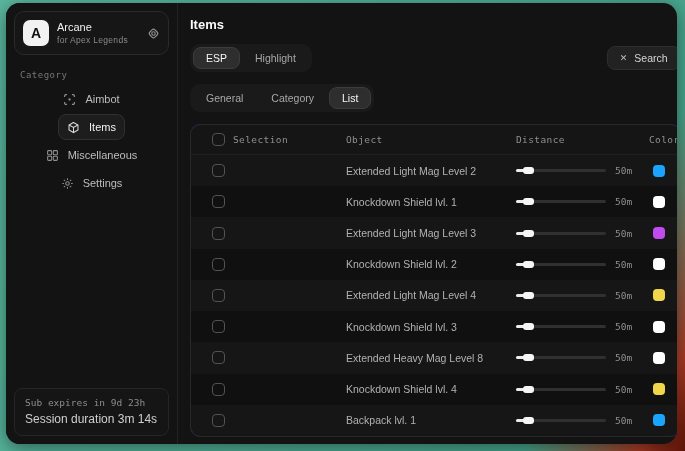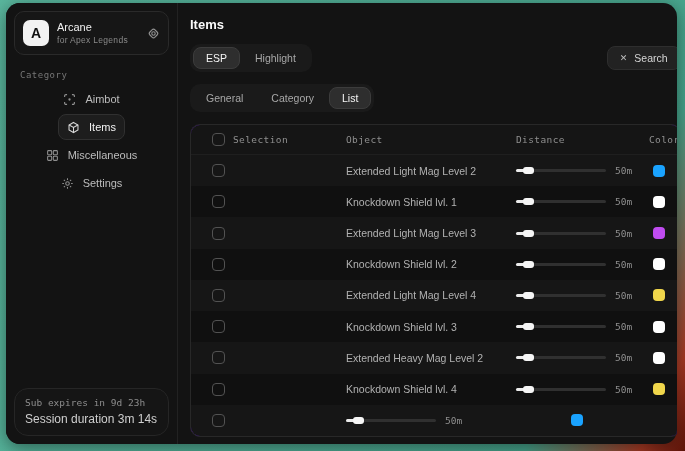--- a/index.html
+++ b/index.html
@@ -41,21 +41,21 @@
     height:26px; margin-bottom:2px; border-radius:8px; border:1px solid transparent;
     display:flex; align-items:center; gap:9px; padding:0 8px; cursor:default;
   }
   .nav-item .ico { display:flex; color:#8f8f8f; }
   .nav-item .lbl { font-size:11px; color:#bdbdbd; }
   .nav-item.active { background:#1d1d1d; border-color:#303030; }
   .nav-item.active .lbl { color:#f2f2f2; }
   .nav-item.active .ico { color:#d8d8d8; }
 
   .side-footer {
-    margin-top:auto; border:1px solid #262626; border-radius:14px; background:#151515;
+    margin-top:auto; border:1px solid #262626; border-radius:8px; background:#151515;
     padding:7px 10px; line-height:1.5;
   }
   .side-footer .l1 { font-size:9.5px; color:#8d8d8d; }
   .side-footer .l2 { font-size:12px; color:#cfcfcf; }
 
   
   .main { flex:1; padding:10px 7px 7px 12px; display:flex; flex-direction:column; }
   .page-title { font-size:13px; font-weight:bold; color:#fafafa; margin:4px 0 12px 0; }
 
   .topbar { display:flex; align-items:center; justify-content:space-between; }
@@ -306,21 +306,21 @@
             </div>
             <div class="cell-color">
               <div class="swatch" style="background:#ffffff"></div>
             </div>
           </div>
           <div class="trow">
             <div class="cell-check">
               <div class="checkbox"></div>
             </div>
             <div></div>
-            <div class="obj">Extended Heavy Mag Level 2</div>
+            <div class="obj">Extended Heavy Mag Level 8</div>
             <div class="cell-dist">
               <div class="slider">
                 <div class="fill" style="width:13%"></div>
                 <div class="thumb" style="left:calc(13% - 5px)"></div>
               </div>
               <span class="dist-val">50m</span>
             </div>
             <div class="cell-color">
               <div class="swatch" style="background:#ffffff"></div>
             </div>
@@ -340,20 +340,21 @@
             </div>
             <div class="cell-color">
               <div class="swatch" style="background:#f0d64b"></div>
             </div>
           </div>
           <div class="trow">
             <div class="cell-check">
               <div class="checkbox"></div>
             </div>
             <div></div>
+            <div class="obj">Backpack lvl. 1</div>
             <div class="cell-dist">
               <div class="slider">
                 <div class="fill" style="width:13%"></div>
                 <div class="thumb" style="left:calc(13% - 5px)"></div>
               </div>
               <span class="dist-val">50m</span>
             </div>
             <div class="cell-color">
               <div class="swatch" style="background:#1aa3ff"></div>
             </div>

